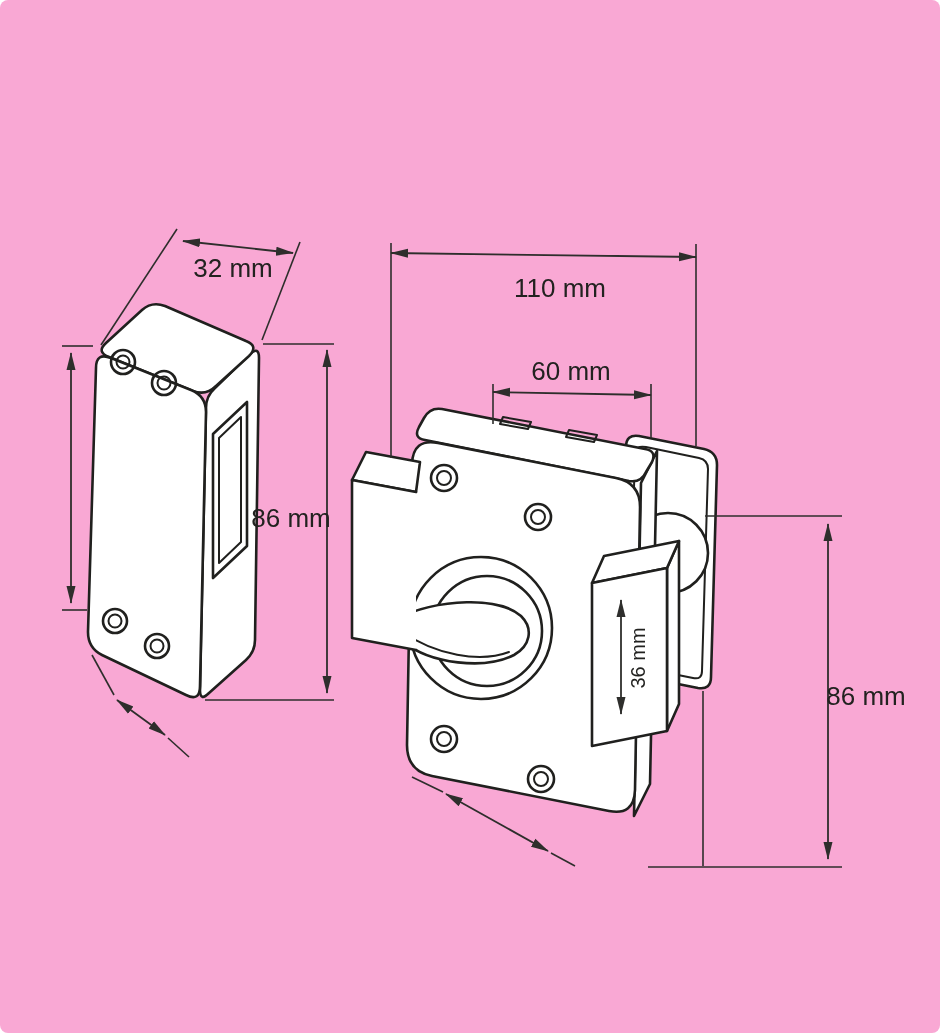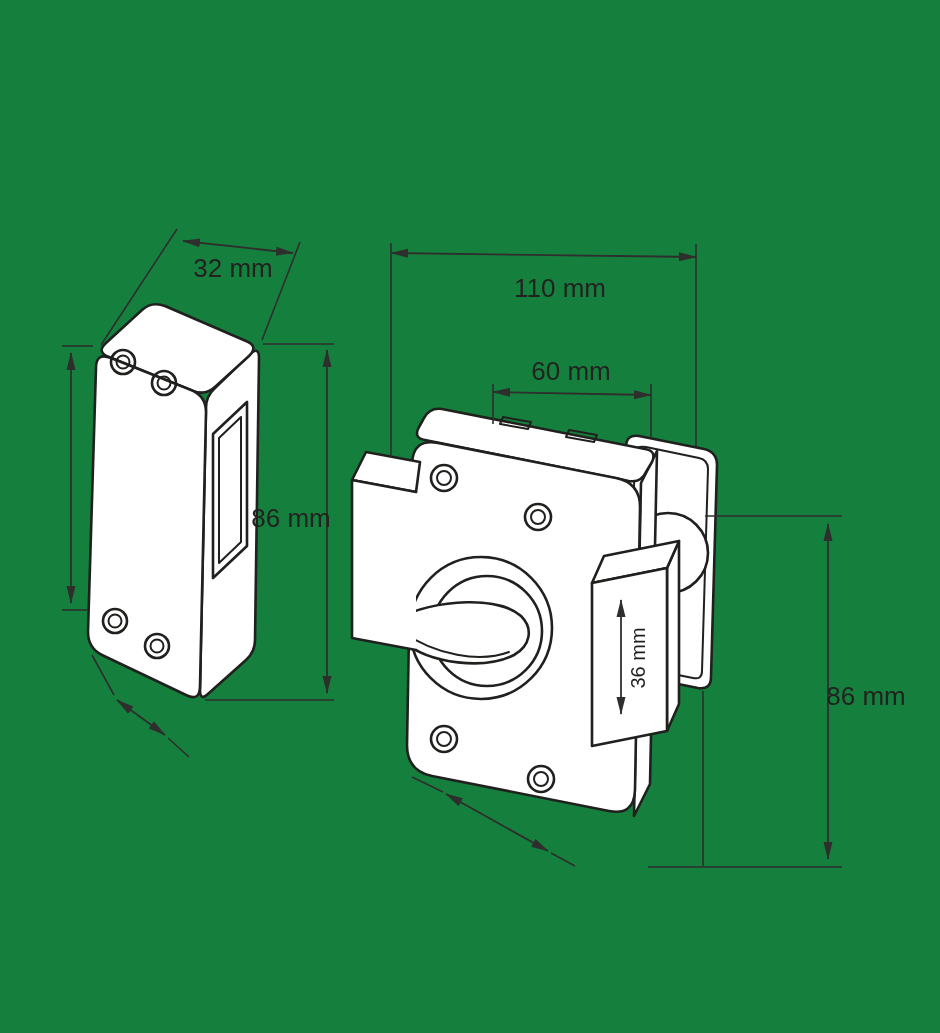--- a/index.html
+++ b/index.html
@@ -1,21 +1,22 @@
 <!DOCTYPE html>
 <html><head>
 <meta charset="utf-8">
 <style>
   html,body{margin:0;padding:0;background:#ffffff;}
   .canvas{
     position:relative;
     width:940px;height:1033px;
-    background:#15803d;
+    background:#f9a8d4;
     font-family:"Liberation Sans", sans-serif;
     overflow:hidden;
+    border-radius:8px;
   }
   svg{display:block;}
   .face{fill:#ffffff;stroke:#20201e;stroke-width:2.6;stroke-linejoin:round;stroke-linecap:round;}
   .oline{fill:none;stroke:#20201e;stroke-width:2.6;stroke-linejoin:round;stroke-linecap:round;}
   .detail{fill:none;stroke:#20201e;stroke-width:2;stroke-linejoin:round;stroke-linecap:round;}
   .whitefill{fill:#ffffff;stroke:none;}
   .dimline{fill:none;stroke:#2e2e2c;stroke-width:1.8;}
   .extline{fill:none;stroke:#2e2e2c;stroke-width:1.6;}
   .dimtext{font-family:"Liberation Sans", sans-serif;font-size:26px;fill:#222220;}
   .dimtext-small{font-size:20px;}

